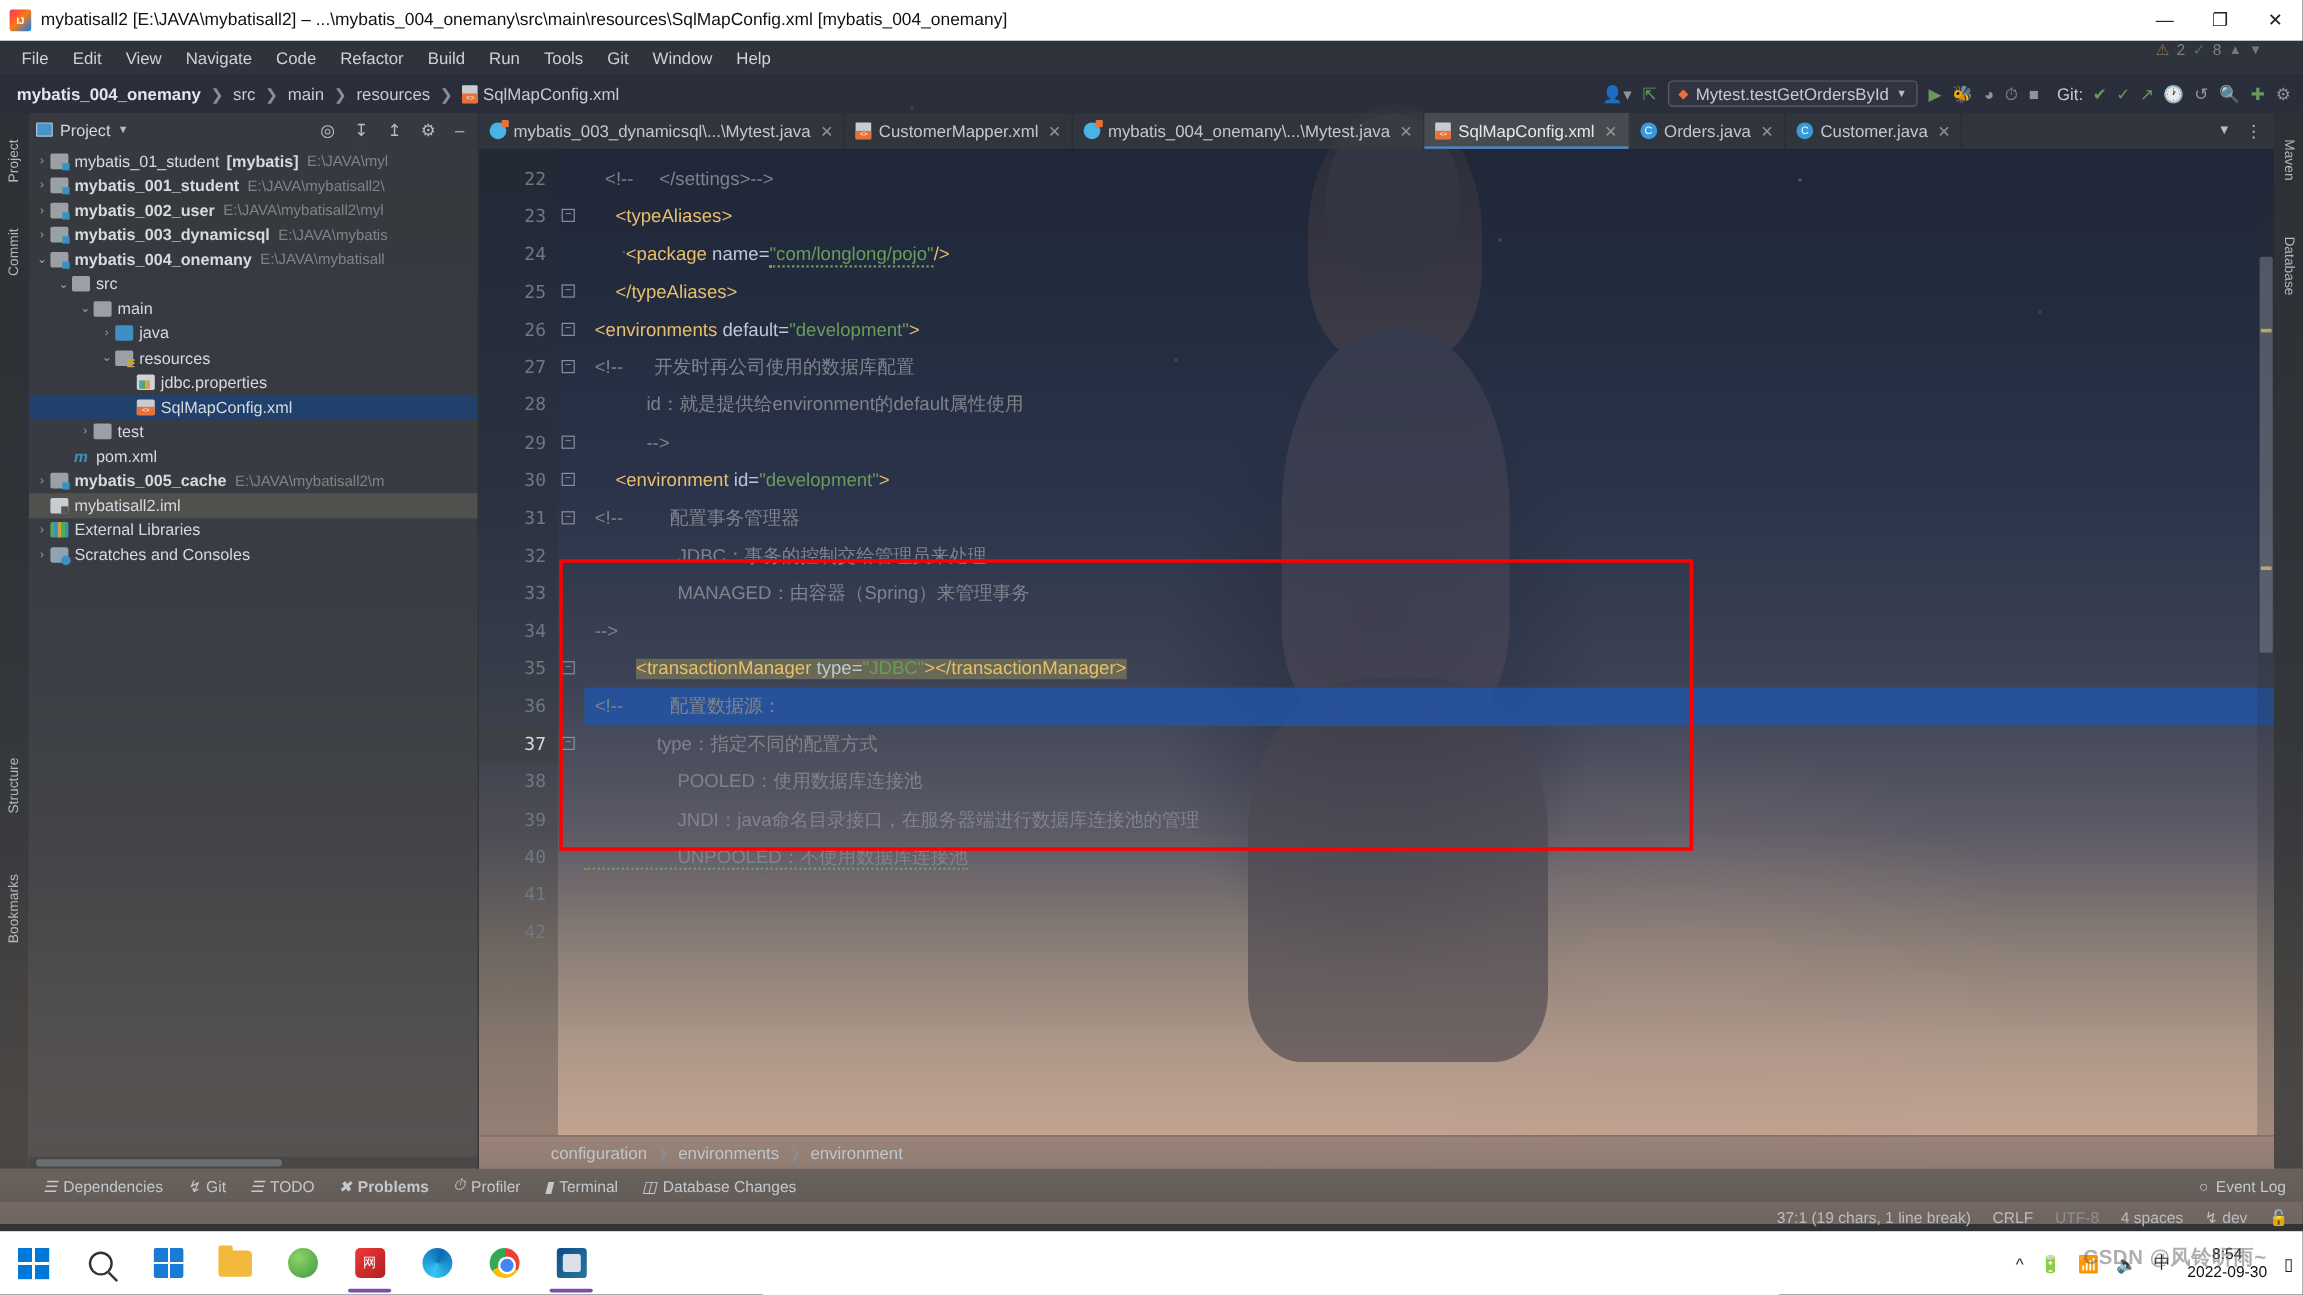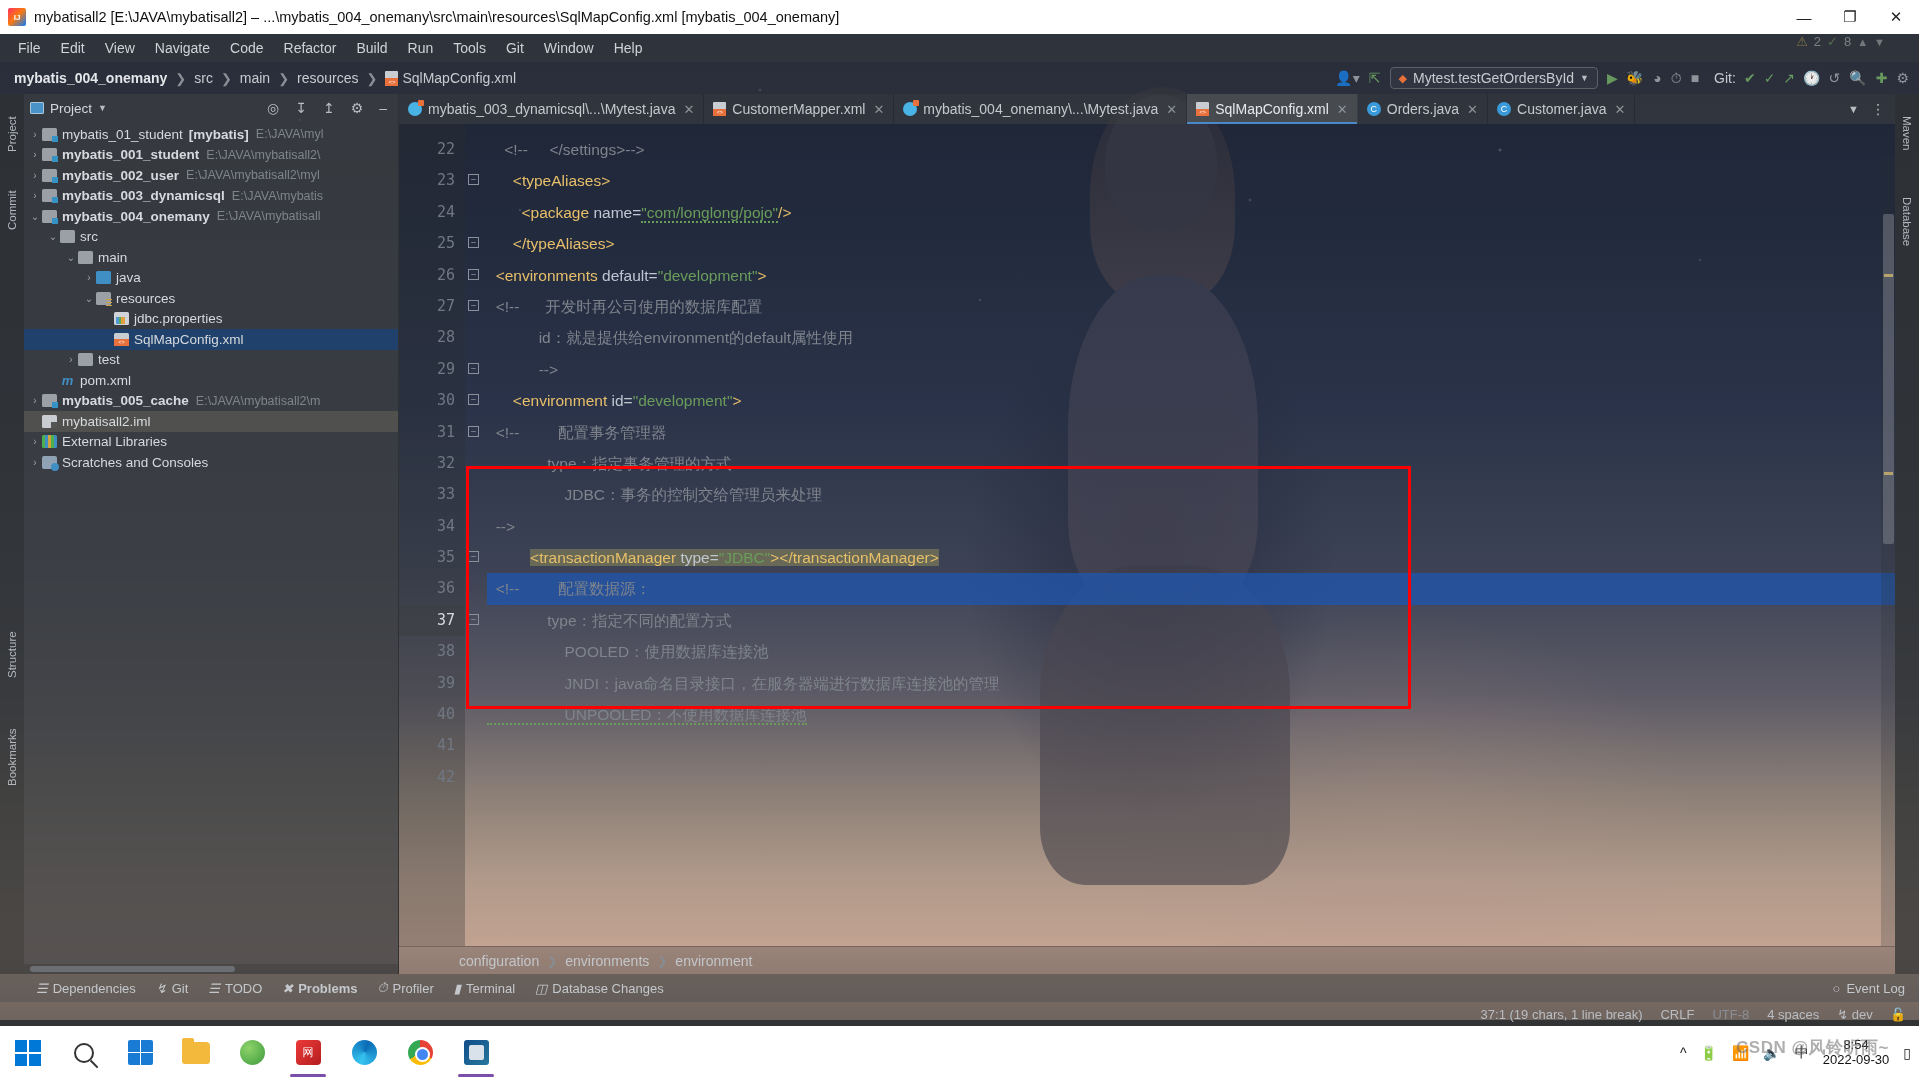--- a/index.html
+++ b/index.html
@@ -582,22 +582,22 @@
         <div class="cl"><span class="punc">    </span><span class="cmt">&lt;!--     &lt;/settings&gt;--&gt;</span></div>
         <div class="cl"><span class="punc">      </span><span class="tag">&lt;typeAliases&gt;</span></div>
         <div class="cl"><span class="punc">        </span><span class="tag">&lt;package </span><span class="attr">name=</span><span class="val squig">"com/longlong/pojo"</span><span class="tag">/&gt;</span></div>
         <div class="cl"><span class="punc">      </span><span class="tag">&lt;/typeAliases&gt;</span></div>
         <div class="cl"><span class="punc">  </span><span class="tag">&lt;environments </span><span class="attr">default=</span><span class="val">"development"</span><span class="tag">&gt;</span></div>
         <div class="cl"><span class="punc">  </span><span class="cmt">&lt;!--      开发时再公司使用的数据库配置</span></div>
         <div class="cl"><span class="cmt">            id：就是提供给environment的default属性使用</span></div>
         <div class="cl"><span class="cmt">            --&gt;</span></div>
         <div class="cl"><span class="punc">      </span><span class="tag">&lt;environment </span><span class="attr">id=</span><span class="val">"development"</span><span class="tag">&gt;</span></div>
         <div class="cl"><span class="punc">  </span><span class="cmt">&lt;!--         配置事务管理器</span></div>
-        <div class="cl"><span class="cmt">              type：指定事务管理的方式</span></div>
         <div class="cl"><span class="cmt">                  JDBC：事务的控制交给管理员来处理</span></div>
+        <div class="cl"><span class="cmt">                  MANAGED：由容器（Spring）来管理事务</span></div>
         <div class="cl"><span class="punc">  </span><span class="cmt">--&gt;</span></div>
         <div class="cl"><span class="punc">          </span><span class="tag hl">&lt;transactionManager </span><span class="attr hl">type=</span><span class="val hl">"JDBC"</span><span class="tag hl">&gt;&lt;/transactionManager&gt;</span></div>
         <div class="cl selline"><span class="punc">  </span><span class="cmt">&lt;!--         配置数据源：</span></div>
         <div class="cl"><span class="cmt">              type：指定不同的配置方式</span></div>
         <div class="cl"><span class="cmt">                  POOLED：使用数据库连接池</span></div>
         <div class="cl"><span class="cmt">                  JNDI：java命名目录接口，在服务器端进行数据库连接池的管理</span></div>
         <div class="cl"><span class="cmt squig">                  UNPOOLED：不使用数据库连接池</span></div>
         <div class="cl"><span class="punc"></span></div>
       </div>
     <div id="markerstrip">

